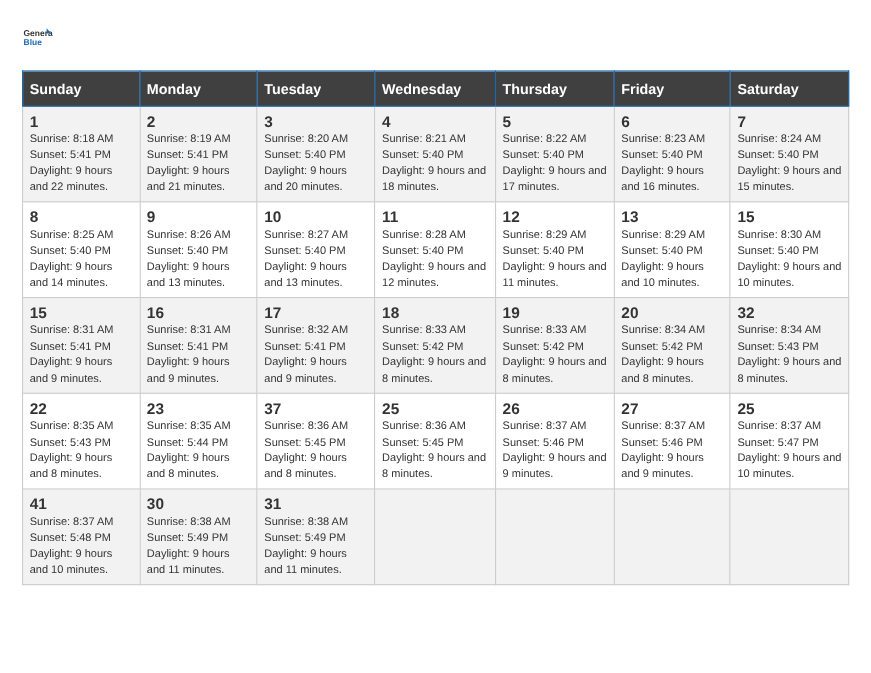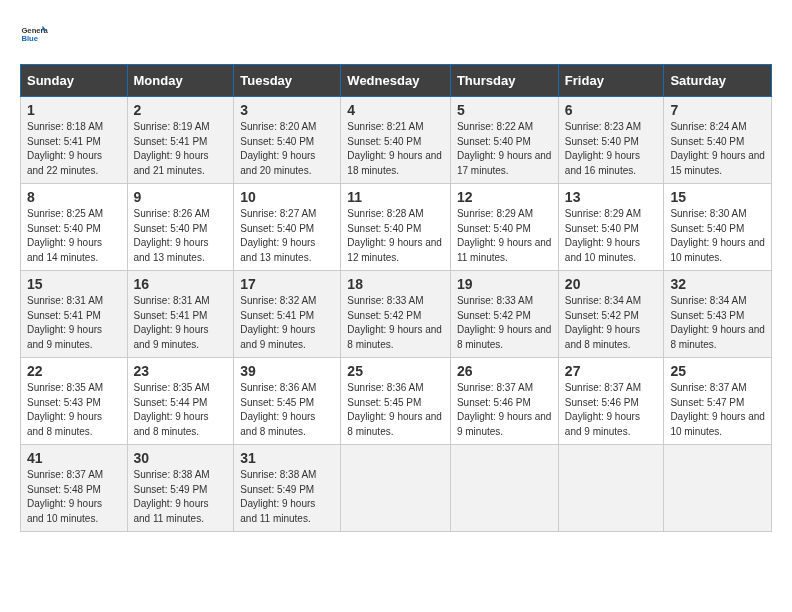--- a/index.html
+++ b/index.html
@@ -135,21 +135,21 @@
         <td><span class="day-num">16</span><span class="day-info">Sunrise: 8:31 AM<br>Sunset: 5:41 PM<br>Daylight: 9 hours and 9 minutes.</span></td>
         <td><span class="day-num">17</span><span class="day-info">Sunrise: 8:32 AM<br>Sunset: 5:41 PM<br>Daylight: 9 hours and 9 minutes.</span></td>
         <td><span class="day-num">18</span><span class="day-info">Sunrise: 8:33 AM<br>Sunset: 5:42 PM<br>Daylight: 9 hours and 8 minutes.</span></td>
         <td><span class="day-num">19</span><span class="day-info">Sunrise: 8:33 AM<br>Sunset: 5:42 PM<br>Daylight: 9 hours and 8 minutes.</span></td>
         <td><span class="day-num">20</span><span class="day-info">Sunrise: 8:34 AM<br>Sunset: 5:42 PM<br>Daylight: 9 hours and 8 minutes.</span></td>
         <td><span class="day-num">32</span><span class="day-info">Sunrise: 8:34 AM<br>Sunset: 5:43 PM<br>Daylight: 9 hours and 8 minutes.</span></td>
       </tr>
       <tr>
         <td><span class="day-num">22</span><span class="day-info">Sunrise: 8:35 AM<br>Sunset: 5:43 PM<br>Daylight: 9 hours and 8 minutes.</span></td>
         <td><span class="day-num">23</span><span class="day-info">Sunrise: 8:35 AM<br>Sunset: 5:44 PM<br>Daylight: 9 hours and 8 minutes.</span></td>
-        <td><span class="day-num">39</span><span class="day-info">Sunrise: 8:36 AM<br>Sunset: 5:45 PM<br>Daylight: 9 hours and 8 minutes.</span></td>
+        <td><span class="day-num">37</span><span class="day-info">Sunrise: 8:36 AM<br>Sunset: 5:45 PM<br>Daylight: 9 hours and 8 minutes.</span></td>
         <td><span class="day-num">25</span><span class="day-info">Sunrise: 8:36 AM<br>Sunset: 5:45 PM<br>Daylight: 9 hours and 8 minutes.</span></td>
         <td><span class="day-num">26</span><span class="day-info">Sunrise: 8:37 AM<br>Sunset: 5:46 PM<br>Daylight: 9 hours and 9 minutes.</span></td>
         <td><span class="day-num">27</span><span class="day-info">Sunrise: 8:37 AM<br>Sunset: 5:46 PM<br>Daylight: 9 hours and 9 minutes.</span></td>
         <td><span class="day-num">25</span><span class="day-info">Sunrise: 8:37 AM<br>Sunset: 5:47 PM<br>Daylight: 9 hours and 10 minutes.</span></td>
       </tr>
       <tr>
         <td><span class="day-num">41</span><span class="day-info">Sunrise: 8:37 AM<br>Sunset: 5:48 PM<br>Daylight: 9 hours and 10 minutes.</span></td>
         <td><span class="day-num">30</span><span class="day-info">Sunrise: 8:38 AM<br>Sunset: 5:49 PM<br>Daylight: 9 hours and 11 minutes.</span></td>
         <td><span class="day-num">31</span><span class="day-info">Sunrise: 8:38 AM<br>Sunset: 5:49 PM<br>Daylight: 9 hours and 11 minutes.</span></td>
         <td class="empty"></td>

